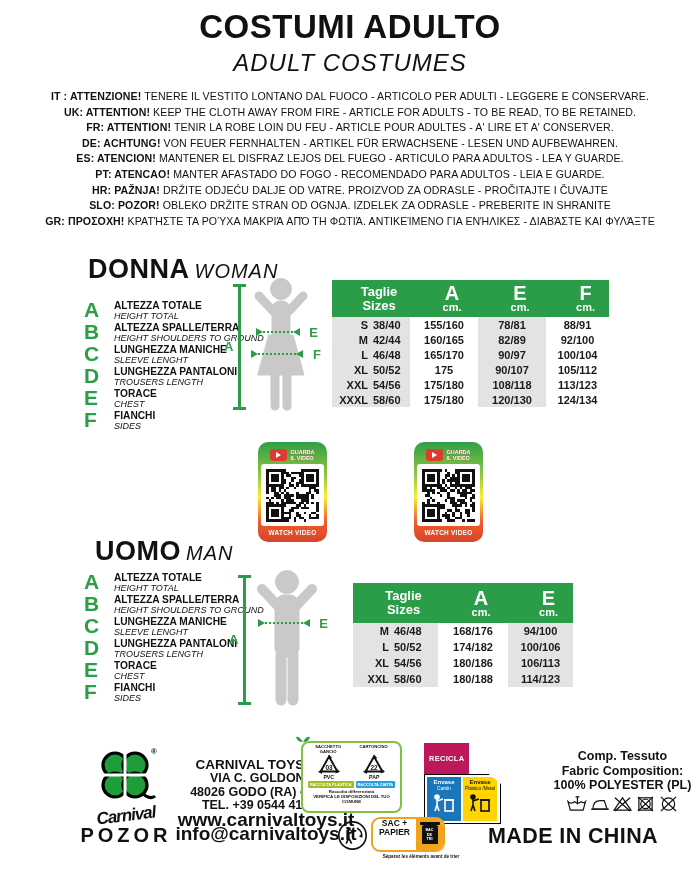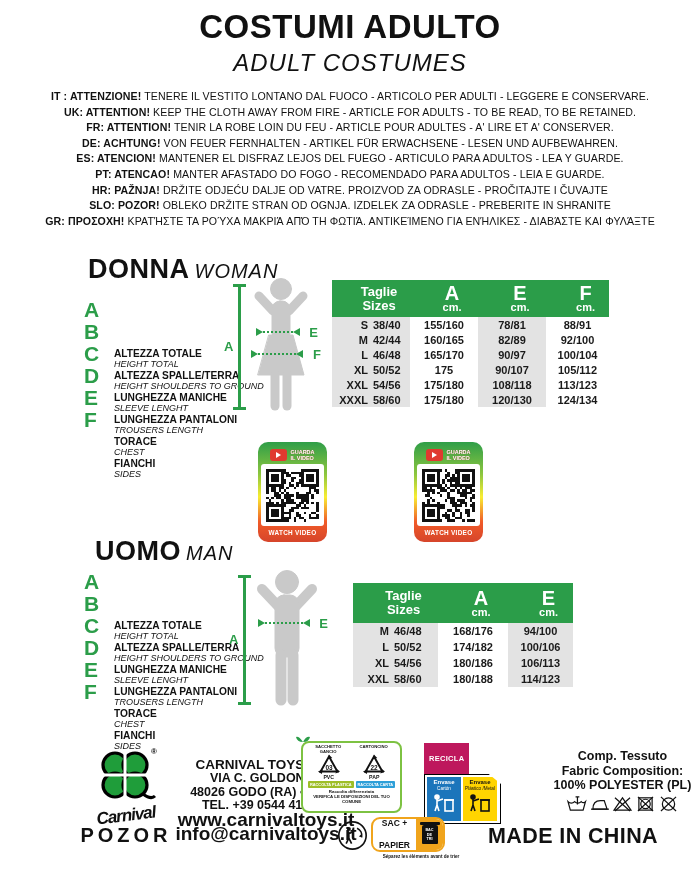--- a/index.html
+++ b/index.html
@@ -18,21 +18,21 @@
   .warn-line b { font-weight:800; }
 
   
   .sec-title { font-size:27px; font-weight:900; letter-spacing:.5px; }
   .sec-title .en { font-weight:400; font-style:italic; font-size:20px; letter-spacing:1px; margin-left:5px; }
 
   
   .legend { width:190px; }
   .legend-item { display:flex; height:22px; align-items:flex-start; }
   .legend-letter { width:30px; font-size:21px; line-height:20px; font-weight:900; color:#2b9d49; }
-  .legend-texts { padding-top:1px;margin-top:48px; }
+  .legend-texts { padding-top:1px; }
   .legend-it { font-size:10.2px; font-weight:800; line-height:10.5px; white-space:nowrap; }
   .legend-en { font-size:9px; font-style:italic; line-height:9.5px; white-space:nowrap; }
 
   
   .vline { width:3px; background:#2b9d49; }
   .vline::before,.vline::after { content:""; position:absolute; left:-5px; width:13px; height:3px; background:#2b9d49; }
   .vline::before { top:0; } .vline::after { bottom:0; }
   .mlabel { font-size:13px; font-weight:900; color:#2b9d49; }
   .harrow { height:0; border-top:2px dotted #2b9d49; }
   .tri { width:0; height:0; position:absolute; top:-5px; }
@@ -102,21 +102,21 @@
   .env-blue { background:#1b75bb; color:#fff; }
   .env-yellow { background:#ffd400; color:#111; }
 
   .compblock { width:175px; text-align:center;margin-left:35px; }
   .compblock .cl { font-size:12.5px; font-weight:900; line-height:14.5px; }
   .care-row { display:flex; justify-content:center; gap:2px; margin-top:2px; }
   .care-row svg { width:21px; height:17px; stroke:#111; fill:none; stroke-width:1.3; }
 
   .triman svg { width:31px; height:31px; stroke:#111; fill:none; stroke-width:1.8; }
   .sacbox { width:74px; height:35px; border:2.5px solid #f0a41c; border-radius:9px; background:#fff; display:flex; overflow:hidden; }
-  .sac-left { flex:1; display:flex; flex-direction:column; align-items:center; justify-content:space-between; }
+  .sac-left { flex:1; display:flex; flex-direction:column; align-items:center; justify-content:flex-start; }
   .sac-left .s1 { font-size:8.5px; font-weight:900; line-height:9px; white-space:nowrap; }
   .sac-right { width:27px; background:#f0a41c; display:flex; align-items:center; justify-content:center; }
   .bin { width:16px; height:19px; background:#111; border-radius:2px 2px 1px 1px; color:#fff; font-size:3.8px; font-weight:800; text-align:center; line-height:4.6px; padding-top:3px; position:relative; }
   .bin::before { content:""; position:absolute; top:-3px; left:-2px; right:-2px; height:2.5px; background:#111; border-radius:1px; }
   .sac-note { font-size:4.6px; font-weight:600; text-align:center; margin-top:1.5px; width:100px; }
 
   .madein { font-size:21.5px; font-weight:900; letter-spacing:.4px; white-space:nowrap; }
 
   .sil { fill:#c9c9c9; stroke:#c9c9c9; }
   .reg { font-size:8px; font-weight:700; }

